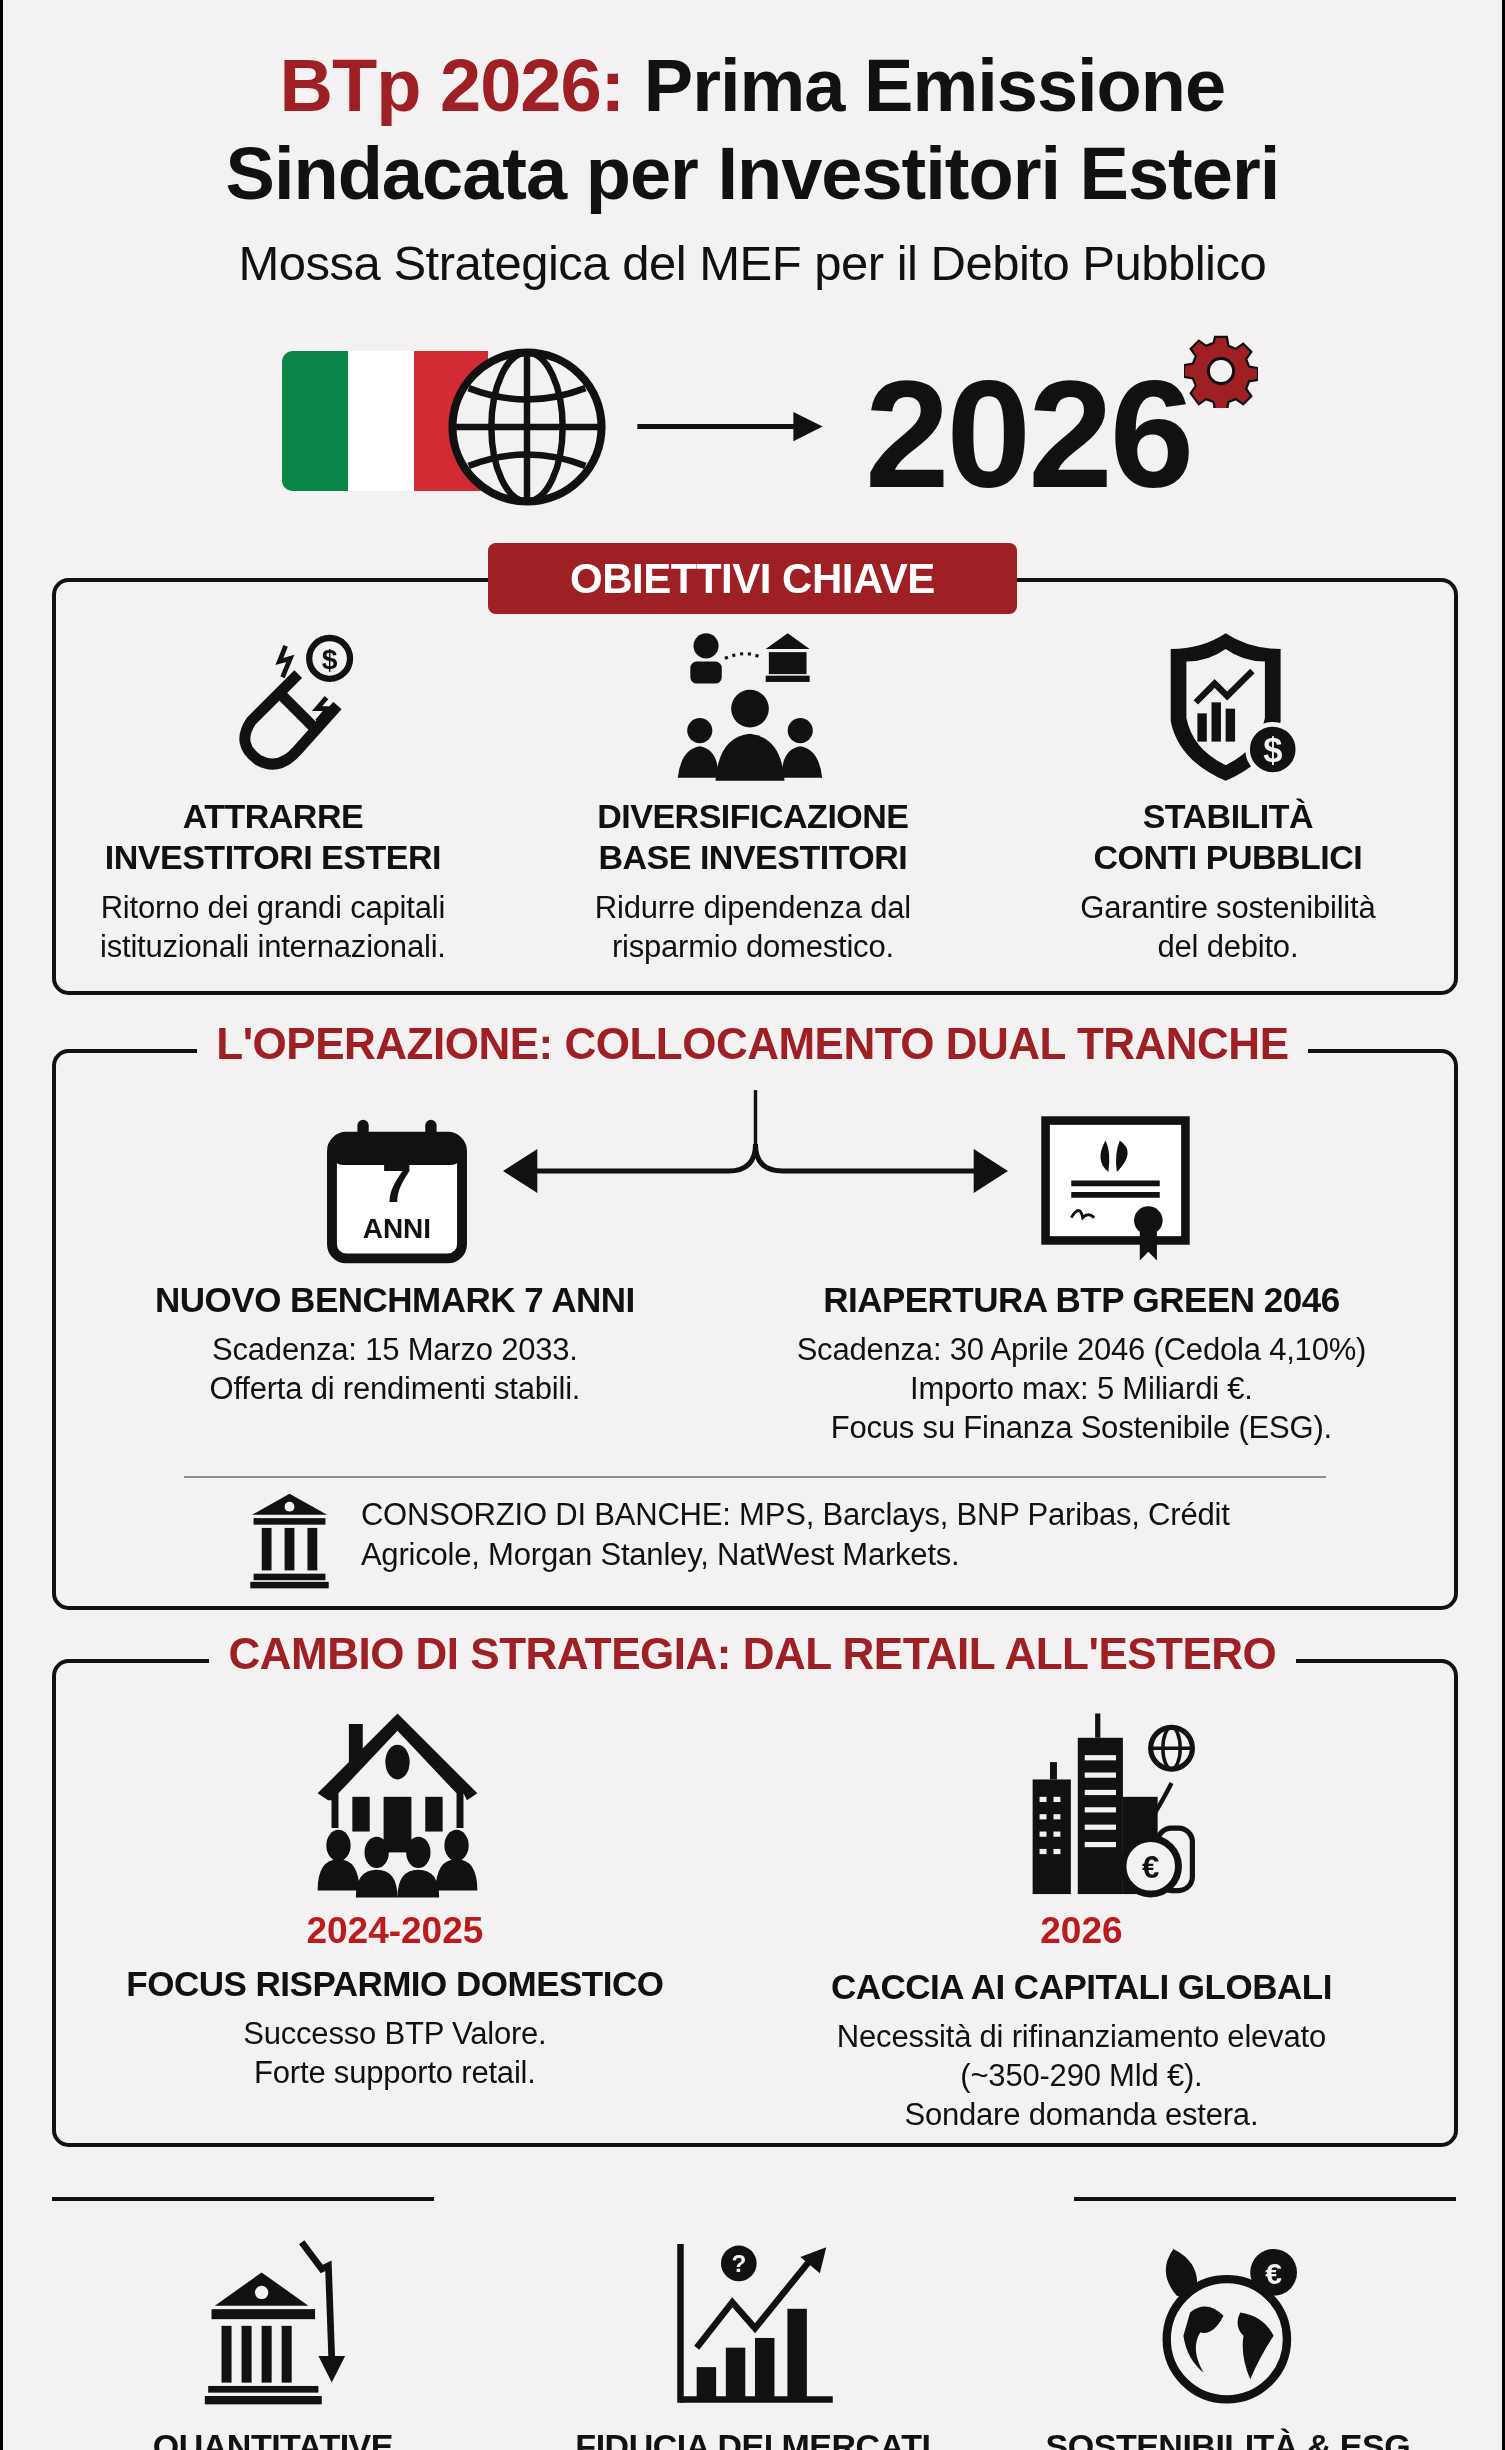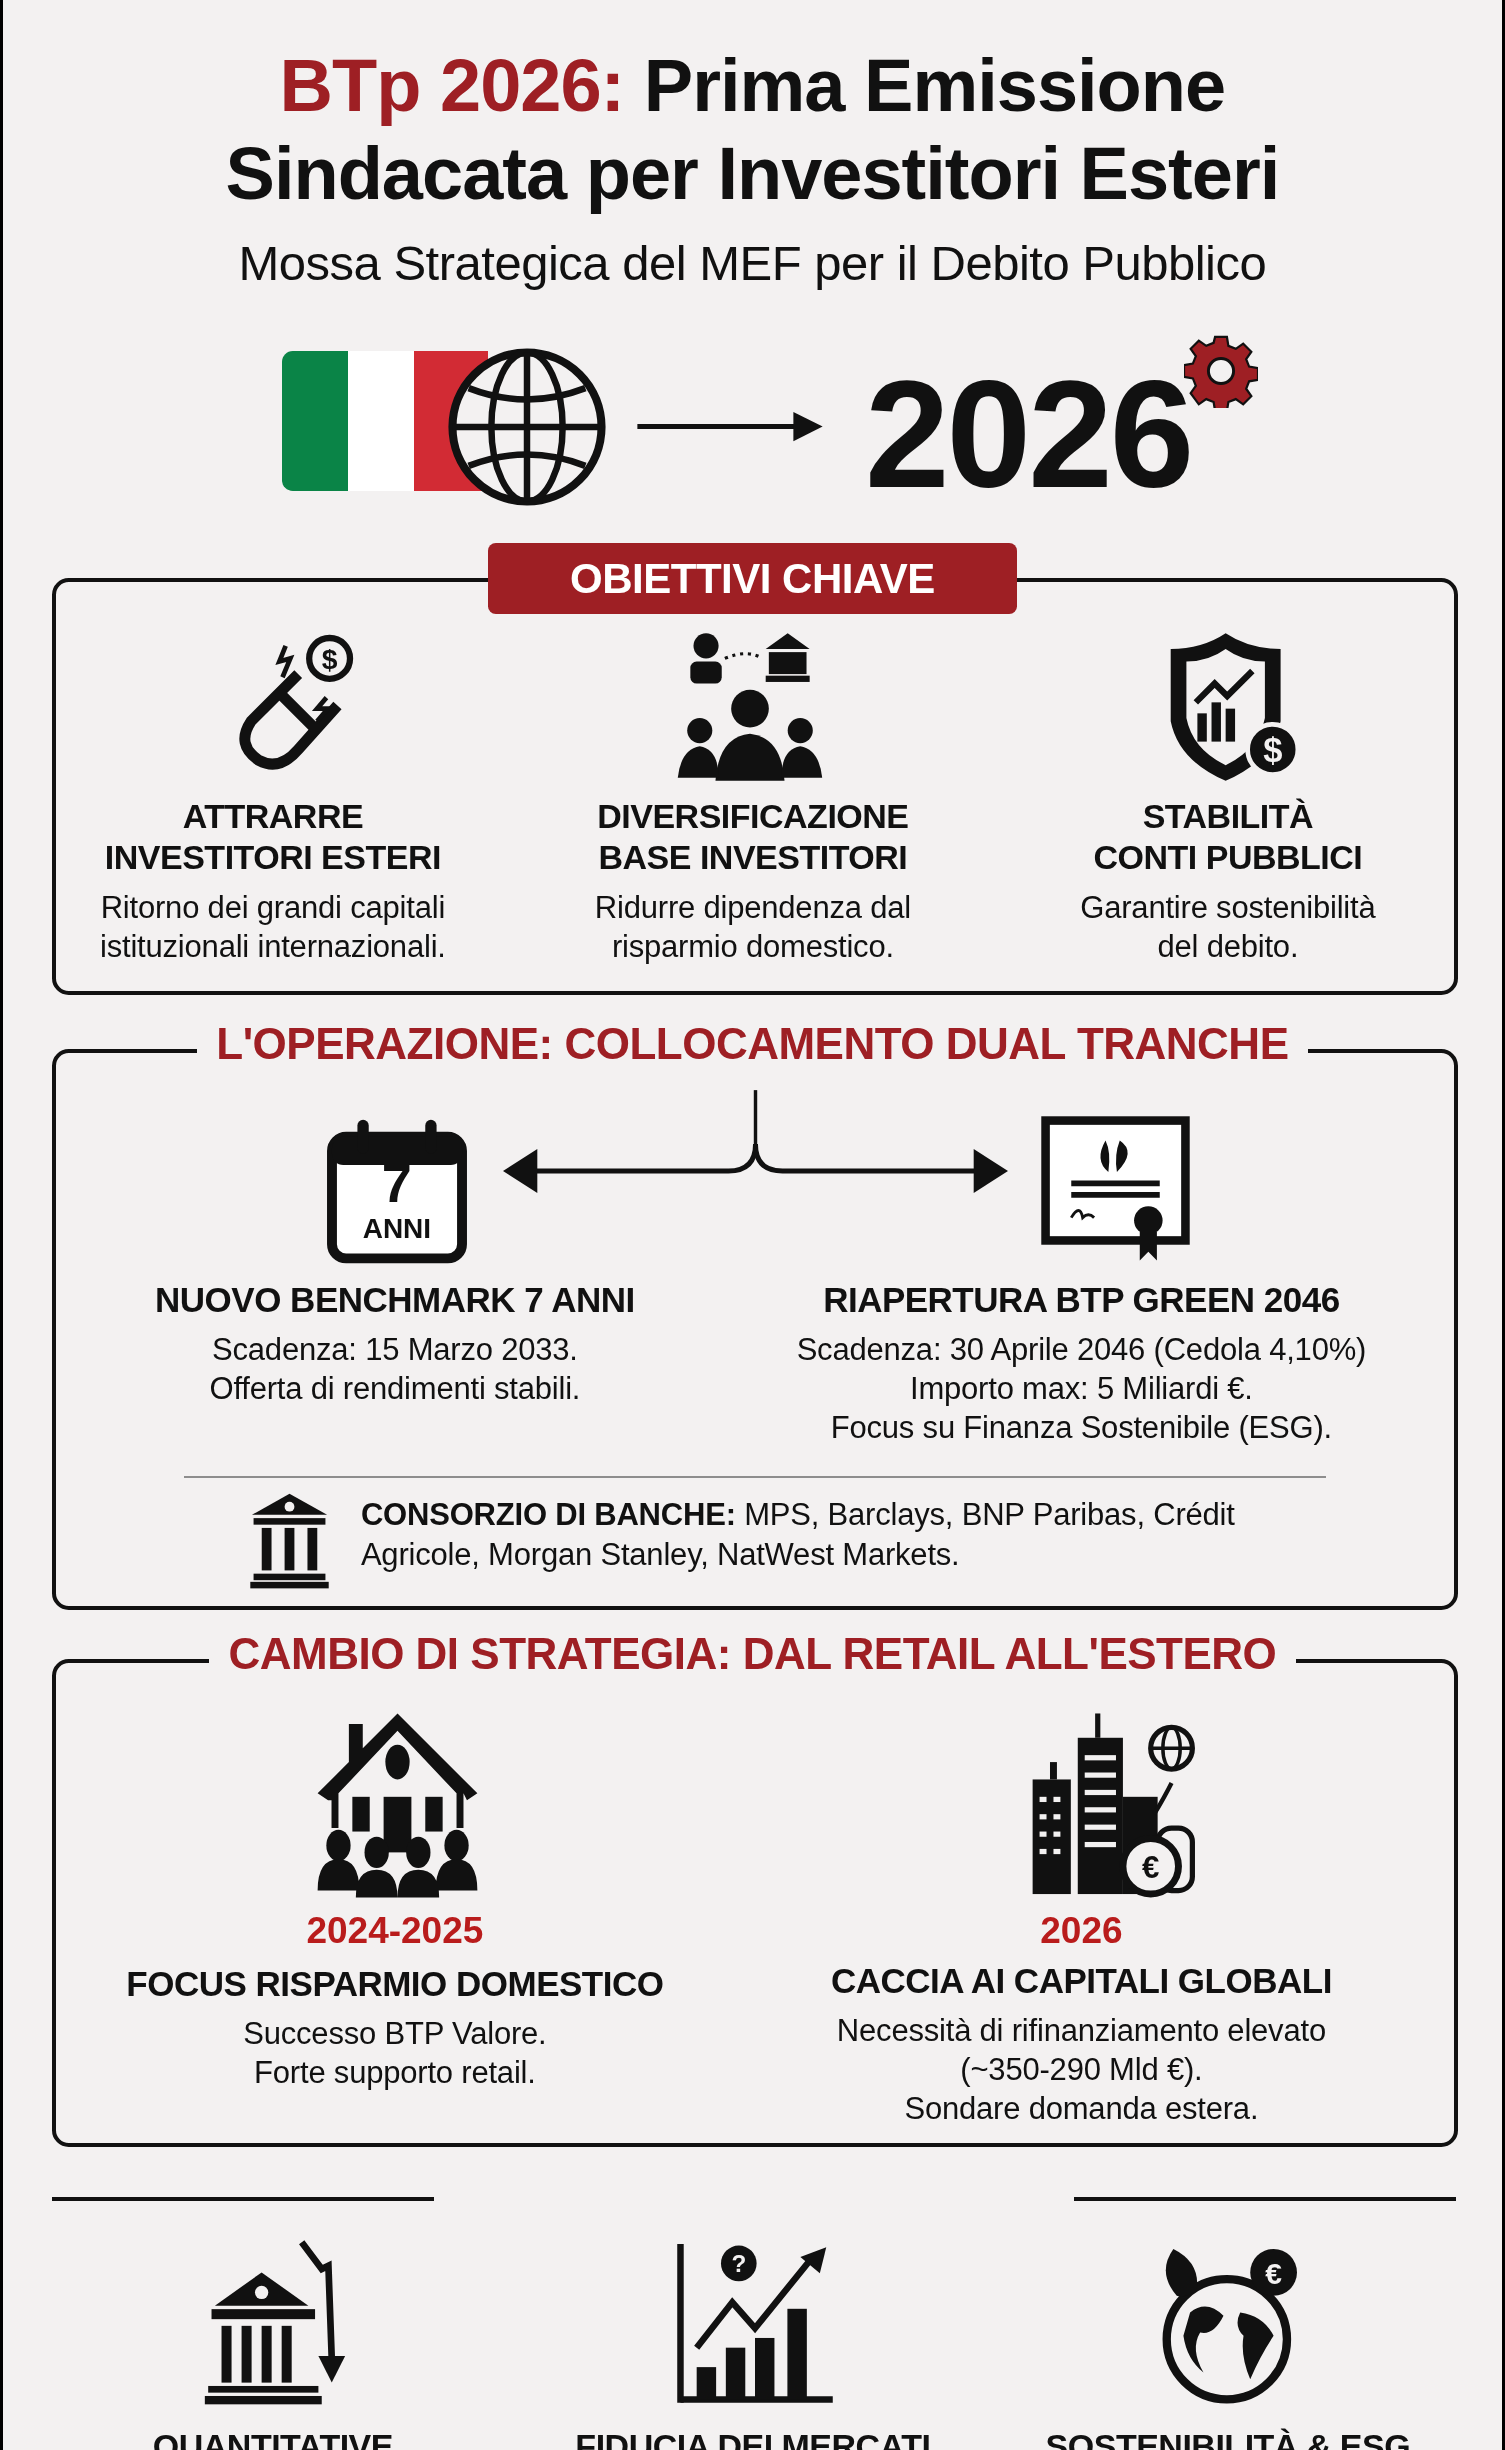--- a/index.html
+++ b/index.html
@@ -36,21 +36,21 @@
     padding: 0 19.6px; letter-spacing: -0.5px; }
 
   .col { position: absolute; text-align: center; }
   .col .head { font-weight: bold; font-size: 34px; line-height: 41px; letter-spacing: -0.5px; }
   .col .desc { font-size: 31px; line-height: 39px; letter-spacing: -0.2px; margin-top: 9.8px; }
   .col .yr { color: #b91c1c; font-weight: bold; font-size: 37px; line-height: 44px; }
   .icon { position: absolute; }
 
   .divider { position: absolute; left: 181px; width: 1142px; height: 2px; background: #8d8d8d; }
   .consortium { position: absolute; left: 358px; top: 1495px; font-size: 31px; line-height: 40px; width: 980px; letter-spacing: -0.2px; }
-  .consortium b { font-weight: bold; }
+  .consortium b { font-weight: normal; }
 
   .macro-line { position: absolute; height: 4.4px; background: #111; }
 </style>
 </head>
 <body>
 
 <div class="page">
 
   <div class="title">
     <span class="accent">BTp 2026:</span><span> Prima Emissione</span><br>
@@ -253,21 +253,21 @@
   <div class="col" style="left:98px; top:1909px; width:588px;">
     <div class="yr">2024-2025</div>
     <div class="head" style="margin-top:9.8px; font-size:35px;">FOCUS RISPARMIO DOMESTICO</div>
     <div class="desc">
       <span>Successo BTP Valore.</span><br>
       <span>Forte supporto retail.</span>
     </div>
   </div>
   <div class="col" style="left:760px; top:1909px; width:637px;">
     <div class="yr">2026</div>
-    <div class="head" style="margin-top:7px; font-size:35px;">CACCIA AI CAPITALI GLOBALI</div>
+    <div class="head" style="margin-top:13px; font-size:35px;">CACCIA AI CAPITALI GLOBALI</div>
     <div class="desc">
       <span>Necessità di rifinanziamento elevato</span><br>
       <span>(~350-290 Mld €).</span><br>
       <span>Sondare domanda estera.</span>
     </div>
   </div>
 
   <div class="macro-line" style="left:49px; width:382px; top:2197px;"></div>
   <div class="macro-line" style="left:1071px; width:382px; top:2197px;"></div>
 

